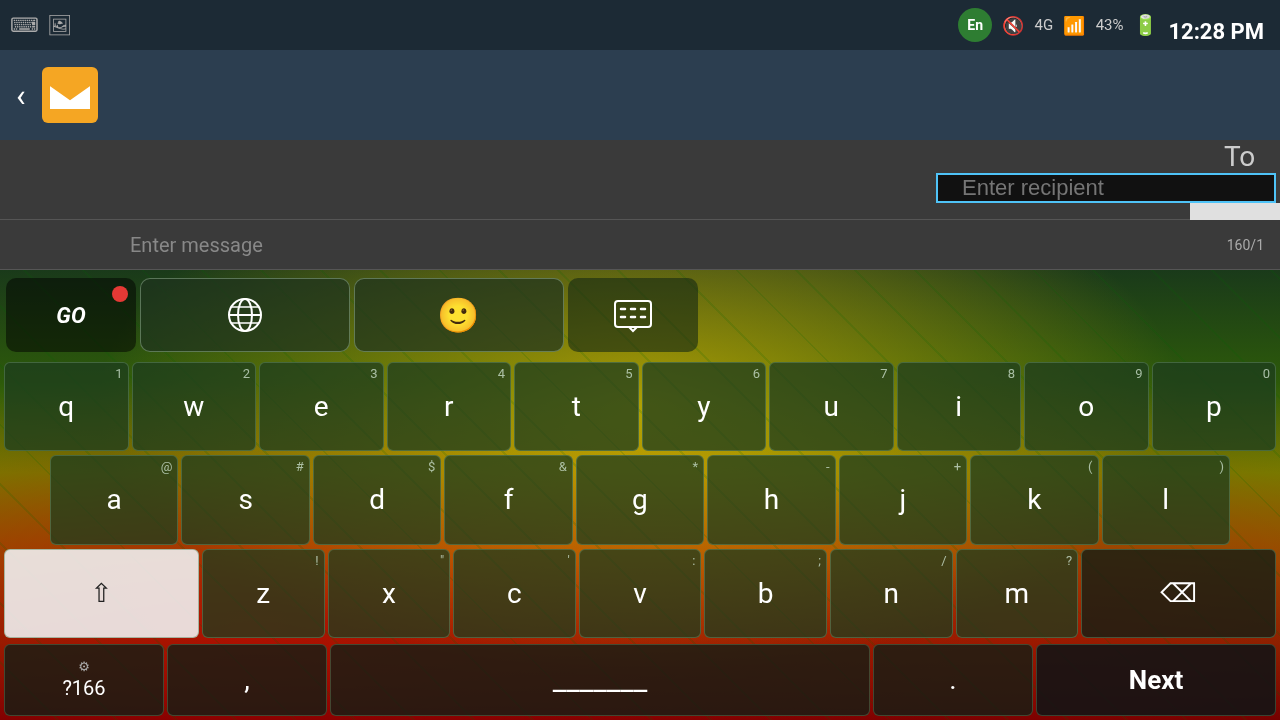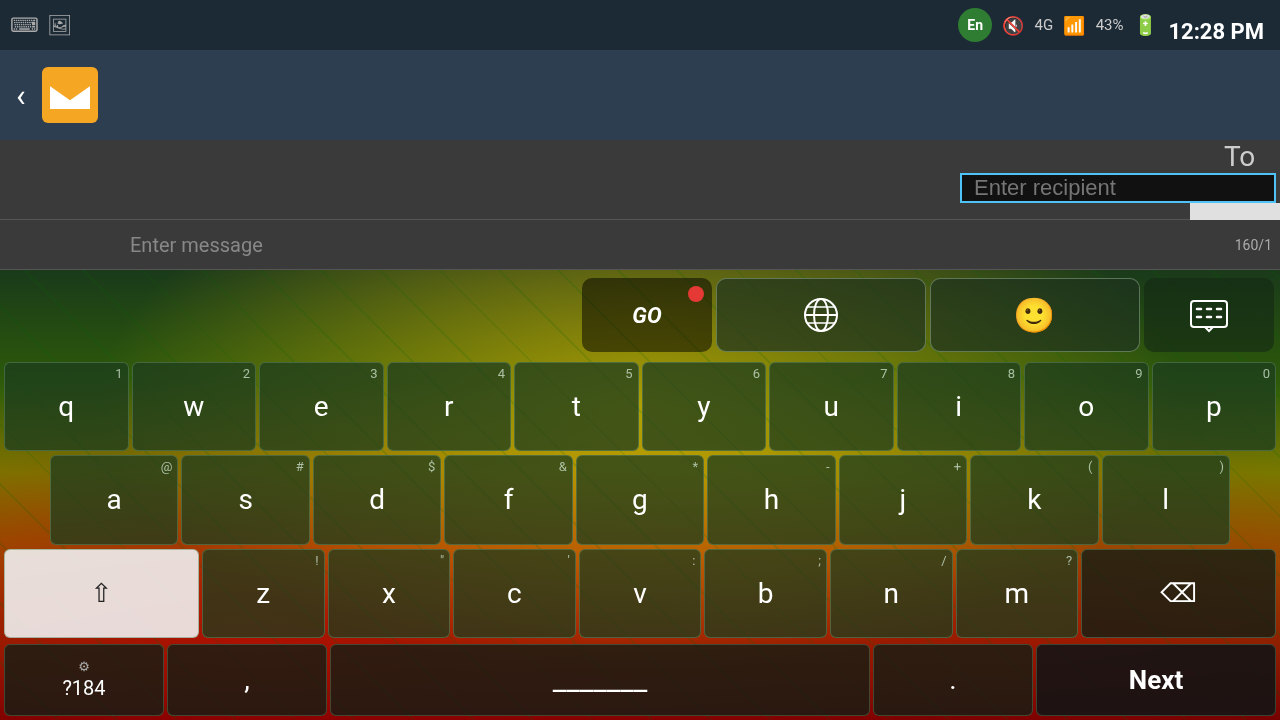--- a/index.html
+++ b/index.html
@@ -101,21 +101,21 @@
       color: #ccc;
       font-size: 28px;
       padding: 0 24px;
       min-width: 80px;
     }
     .recipient-input {
       flex: 1;
       background: #111;
       border: 2px solid #4fc3f7;
       height: 60px;
-      padding: 0 12px;
+      padding: 0 24px;
       color: #ccc;
       font-size: 22px;
       outline: none;
       margin: 0 4px;
     }
     .contact-btn {
       width: 90px;
       height: 80px;
       background: #e0e0e0;
       border: none;
@@ -131,21 +131,21 @@
     }
 
     
     #message-row {
       width: 1280px;
       height: 50px;
       background: #3a3a3a;
       display: flex;
       align-items: center;
       justify-content: flex-end;
-      padding: 0 8px;
+      padding: 0 16px;
       border-bottom: 1px solid #555;
       position: relative;
     }
     .message-placeholder {
       position: absolute;
       left: 130px;
       color: #888;
       font-size: 20px;
     }
     .char-count {
@@ -195,21 +195,20 @@
       height: 100%;
     }
 
     
     .kb-top-row {
       display: flex;
       align-items: center;
       height: 90px;
       padding: 8px 6px;
       gap: 4px;
-      justify-content: flex-end;
     }
     .kb-go-btn {
       width: 130px;
       height: 74px;
       background: rgba(0,0,0,0.5);
       border-radius: 10px;
       display: flex;
       align-items: center;
       justify-content: center;
       position: relative;
@@ -553,21 +552,21 @@
           <span class="key-main">m</span>
         </div>
       <div class="kb-key backspace-key">
         <span style="font-size:26px;color:white;">⌫</span>
       </div>
     </div>
 
     <div class="kb-bottom-row">
       <div class="kb-bottom-key kb-num-key">
         <span class="num-sub">⚙</span>
-        <span class="num-main">?184</span>
+        <span class="num-main">?166</span>
       </div>
       <div class="kb-bottom-key kb-comma-key">
         <span>,</span>
       </div>
       <div class="kb-bottom-key kb-space-key">
         <span style="font-size:30px;">_______</span>
       </div>
       <div class="kb-bottom-key kb-comma-key">
         <span>.</span>
       </div>

